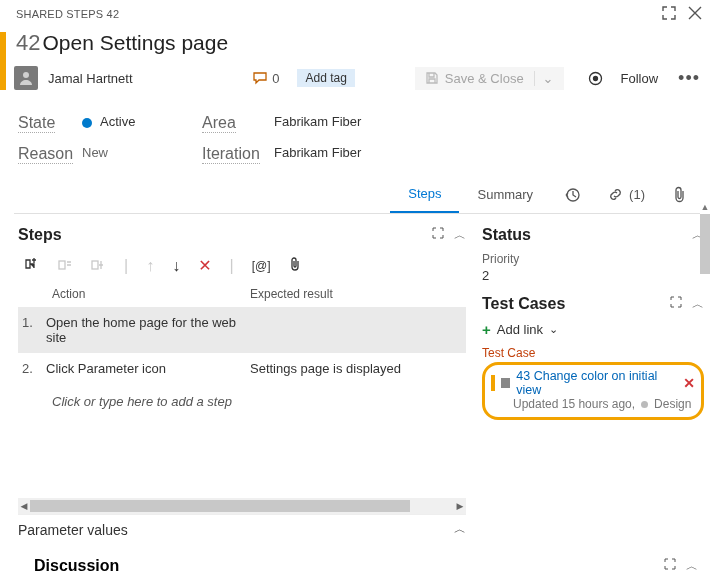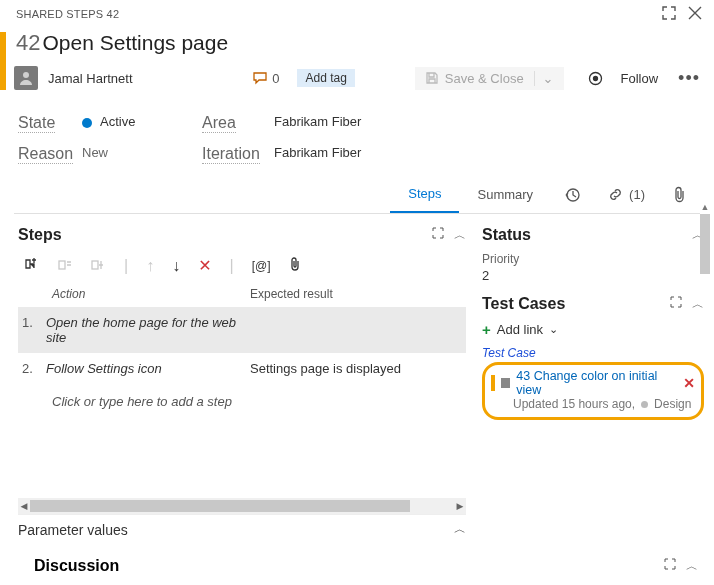--- a/index.html
+++ b/index.html
@@ -38,34 +38,34 @@
   .section-ctrl { display:flex; gap:10px; color:#555; font-size:12px;}
   .toolbar { display:flex; align-items:center; gap:18px; padding:4px 0 10px 6px; color:#666;}
   .toolbar .disabled { color:#c8c8c8;}
   .toolbar .sep { color:#ccc;}
   .toolbar .del { color:#d13438;}
   .steps-table .th { display:flex; font-size:12px; color:#555; padding: 2px 0 6px 34px; gap: 0;}
   .steps-table .th .c1 { width:198px;}
   .steps-table .row { display:flex; padding:8px 8px 8px 0; font-size:13px; color:#333;}
   .steps-table .row.sel { background:#eaeaea;}
   .steps-table .num { width:28px; padding-left:4px; color:#555;}
-  .steps-table .c1 { width:204px; font-style:italic;}
+  .steps-table .c1 { width:204px; }
   .steps-table .c2 { flex:1;}
   .placeholder { font-style:italic; color:#555; padding:10px 0 0 34px; font-size:13px;}
   .hscroll { position:absolute; bottom:30px; left:18px; right:8px; height:16px; background:#f0f0f0;}
   .hscroll .thumb { position:absolute; left:12px; top:2px; height:12px; width:380px; background:#c8c8c8;}
   .hscroll .arr { position:absolute; top:0; width:12px; height:16px; display:flex; align-items:center; justify-content:center; font-size:9px; color:#666;}
   .hscroll .al{left:0;} .hscroll .ar{right:0;}
   .param-row { position:absolute; bottom:0; left:18px; right:8px; display:flex; justify-content:space-between; align-items:flex-end; border-top:1px solid #eee; padding:6px 0; font-size:14px; color:#333;}
   .status-block { font-size:13px; color:#333;}
   .status-block .lbl2 { color:#666; font-size:12px; margin-top:6px;}
   .status-block .val2 { margin-top:2px; margin-bottom:12px;}
   .add-link { display:flex; align-items:center; gap:6px; font-size:13px; color:#333; margin:6px 0 8px 0; cursor:pointer;}
   .add-link .plus { color:#1a8f3a; font-weight:bold; font-size:15px;}
-  .tc-lbl { font-size:12px; color:#1d4ed8; margin-bottom:2px;font-style:italic;}
+  .tc-lbl { font-size:12px; color:#c2410c; margin-bottom:2px;}
   .tc-card { border:3px solid #f2a300; border-radius:16px; padding:4px 6px 6px 6px; position:relative;}
   .tc-line1 { display:flex; align-items:center; gap:6px; font-size:12.5px;}
   .tc-line1 .bar { width:4px; height:16px; background:#f2a300;}
   .tc-line1 .sq { width:10px; height:10px; background:#888;}
   .tc-line1 a { color:#0066b8; text-decoration:none;}
   .tc-line1 .rx { color:#d13438; margin-left:auto; font-weight:bold; cursor:pointer; font-size:14px;}
   .tc-line2 { font-size:12px; color:#777; padding-left:22px; display:flex; align-items:center; gap:6px;}
   .tc-line2 .dot { width:7px;height:7px;border-radius:50%; background:#bbb; display:inline-block;}
   .discussion-strip { position:absolute; left:18px; right:16px; bottom:10px; display:flex; justify-content:space-between; align-items:center; padding-top:8px;}
   .discussion-strip h3 { font-size:16px; font-weight:600;margin-left:16px;}
@@ -204,21 +204,21 @@
       <div class="th">
         <span class="c1">Action</span>
         <span>Expected result</span>
       </div>
       <div class="row sel">
         <span class="num">1.</span>
         <span class="c1">Open the home page for the web site</span>
       </div>
       <div class="row">
         <span class="num">2.</span>
-        <span class="c1">Follow Settings icon</span>
+        <span class="c1">Click Parameter icon</span>
         <span class="c2">Settings page is displayed</span>
       </div>
       <div class="placeholder">Click or type here to add a step</div>
     </div>
     <div class="hscroll">
       <span class="arr al">◀</span>
       <div class="thumb"></div>
       <span class="arr ar">▶</span>
     </div>
     <div class="param-row">

